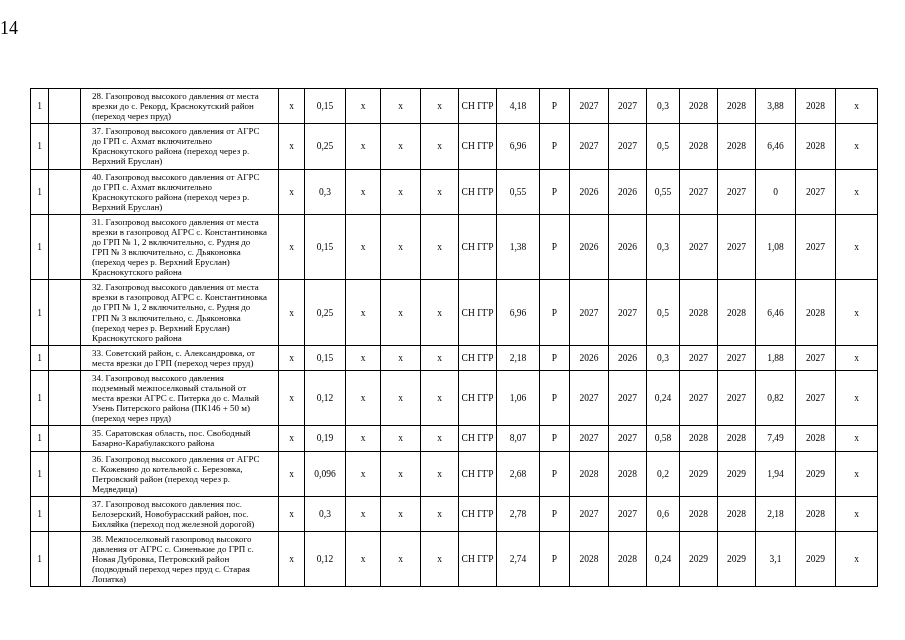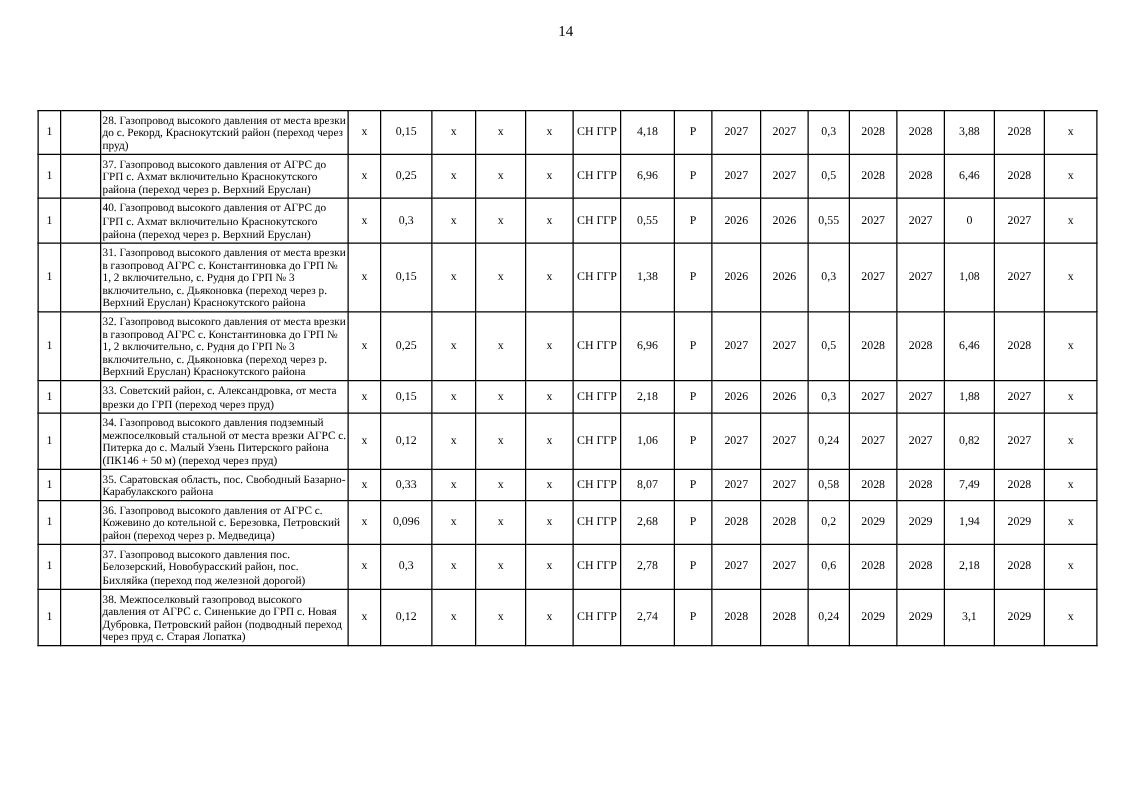--- a/index.html
+++ b/index.html
@@ -12,22 +12,21 @@
     background: #ffffff;
     position: relative;
     font-family: "Liberation Serif", serif;
     color: #000000;
   }
   .page-number {
     position: absolute;
     top: 18px;
     left: 0;
     width: 905px;
-    text-align: center;
-    font-size: 12px;
+    font-size: 18px;
   }
   table.main-table {
     position: absolute;
     left: 30px;
     top: 88px;
     width: 845px;
     border-collapse: collapse;
     table-layout: fixed;
   }
   table.main-table td {
@@ -37,21 +36,21 @@
     vertical-align: middle;
     padding: 1px 2px;
     overflow: hidden;
     word-wrap: break-word;
   }
   table.main-table td.desc {
     font-size: 9px;
     text-align: left;
     vertical-align: top;
     line-height: 1.12;
-    padding: 2px 1px;
+    padding: 2px 11px;
   }
 </style>
 </head>
 <body>
 
 <div class="page-number">14</div>
 
 <table class="main-table">
   <colgroup>
     <col style="width:18px">
@@ -220,21 +219,21 @@
         <td>2027</td>
         <td>0,82</td>
         <td>2027</td>
         <td>x</td>
       </tr>
       <tr>
         <td>1</td>
         <td></td>
         <td class="desc">35. Саратовская область, пос. Свободный Базарно-Карабулакского района</td>
         <td>x</td>
-        <td>0,33</td>
+        <td>0,19</td>
         <td>x</td>
         <td>x</td>
         <td>x</td>
         <td>СН ГГР</td>
         <td>8,07</td>
         <td>Р</td>
         <td>2027</td>
         <td>2027</td>
         <td>0,58</td>
         <td>2028</td>

